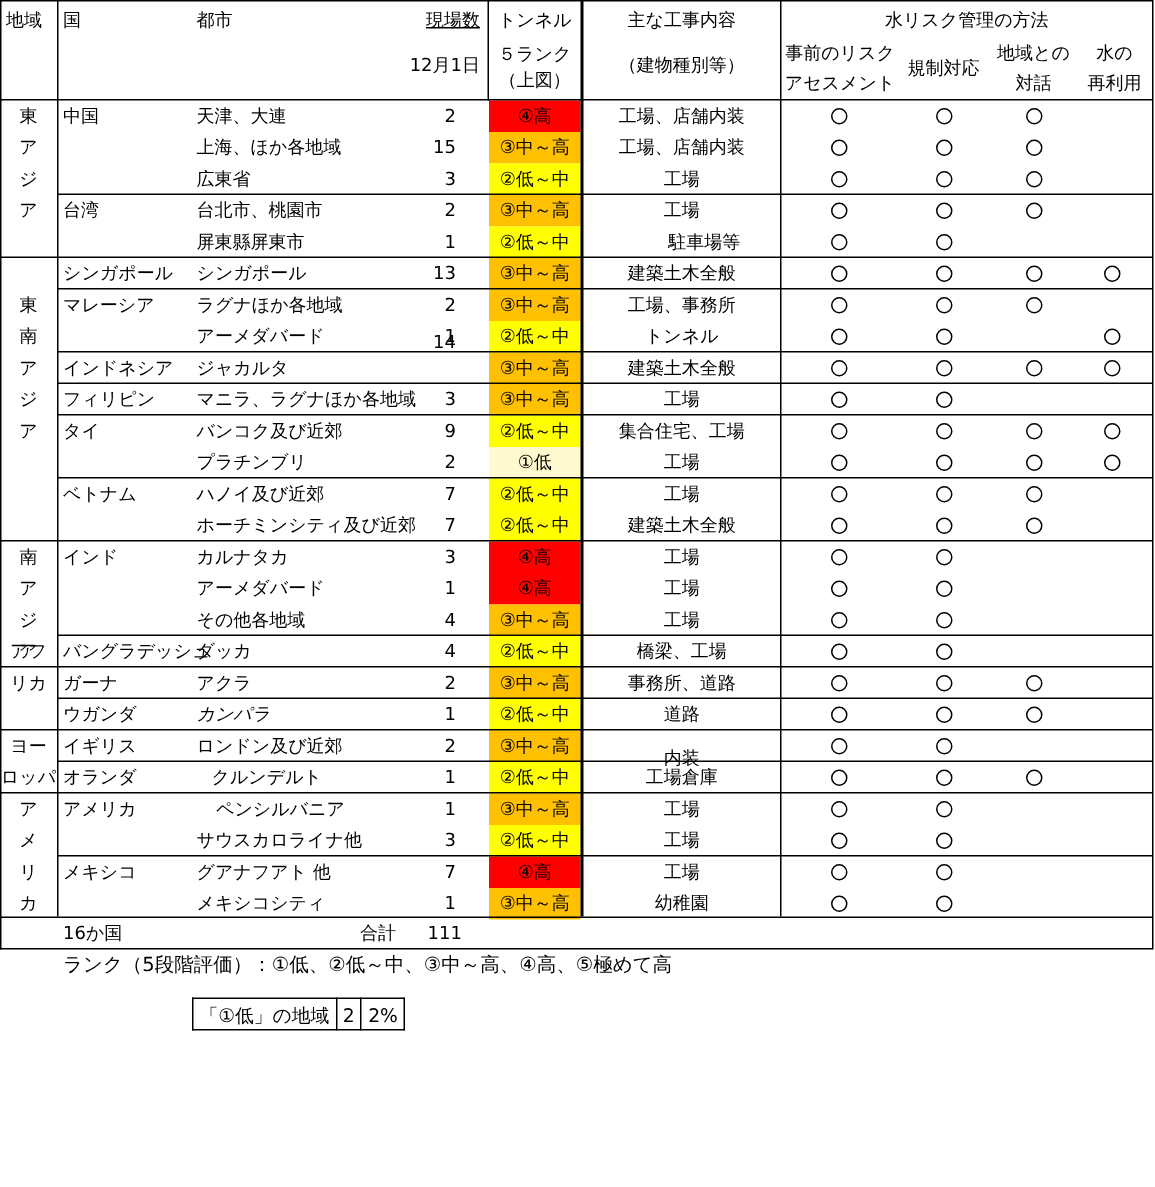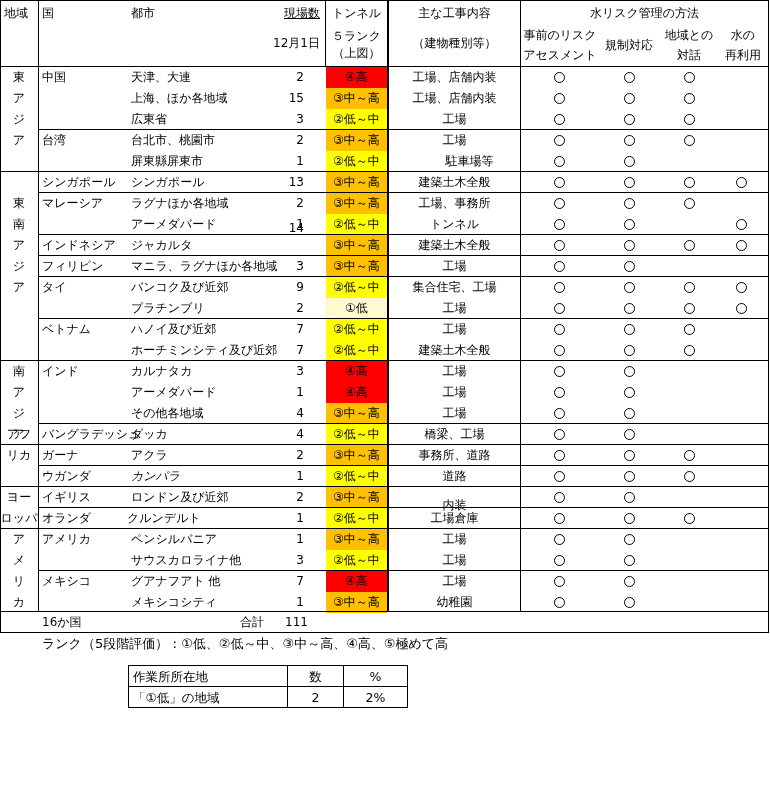--- a/index.html
+++ b/index.html
@@ -235,29 +235,29 @@
       <div class="circle" style="left:624px;top:471px;"></div>
       <div class="circle" style="left:684px;top:471px;"></div>
       <div class="cell" style="left:42px;top:487px;">イギリス</div>
       <div class="cell" style="left:131px;top:487px;">ロンドン及び近郊</div>
       <div class="cell r" style="left:260px;width:44px;top:487px;">2</div>
       <div class="risk" style="top:487px;background:#FFC000;">③中～高</div>
       <div class="cell c" style="left:389px;width:131px;top:495px;">内装</div>
       <div class="circle" style="left:554px;top:492px;"></div>
       <div class="circle" style="left:624px;top:492px;"></div>
       <div class="cell" style="left:42px;top:508px;">オランダ</div>
-      <div class="cell" style="left:127px;top:508px;">クルンデルト</div>
+      <div class="cell" style="left:141px;top:508px;">クルンデルト</div>
       <div class="cell r" style="left:260px;width:44px;top:508px;">1</div>
       <div class="risk" style="top:508px;background:#FFFF00;">②低～中</div>
       <div class="cell c" style="left:389px;width:131px;top:508px;">工場倉庫</div>
       <div class="circle" style="left:554px;top:513px;"></div>
       <div class="circle" style="left:624px;top:513px;"></div>
       <div class="circle" style="left:684px;top:513px;"></div>
       <div class="cell" style="left:42px;top:529px;">アメリカ</div>
-      <div class="cell" style="left:131px;top:529px;">ペンシルバニア</div>
+      <div class="cell" style="left:144px;top:529px;">ペンシルバニア</div>
       <div class="cell r" style="left:260px;width:44px;top:529px;">1</div>
       <div class="risk" style="top:529px;background:#FFC000;">③中～高</div>
       <div class="cell c" style="left:389px;width:131px;top:529px;">工場</div>
       <div class="circle" style="left:554px;top:534px;"></div>
       <div class="circle" style="left:624px;top:534px;"></div>
       <div class="cell" style="left:42px;top:550px;"></div>
       <div class="cell" style="left:131px;top:550px;">サウスカロライナ他</div>
       <div class="cell r" style="left:260px;width:44px;top:550px;">3</div>
       <div class="risk" style="top:550px;background:#FFFF00;">②低～中</div>
       <div class="cell c" style="left:389px;width:131px;top:550px;">工場</div>
@@ -308,25 +308,20 @@
       <div class="hl" style="left:0px;top:444px;width:768px;"></div>
       <div class="hl" style="left:38px;top:465px;width:730px;"></div>
       <div class="hl" style="left:0px;top:486px;width:768px;"></div>
       <div class="hl" style="left:38px;top:507px;width:730px;"></div>
       <div class="hl" style="left:0px;top:528px;width:768px;"></div>
       <div class="hl" style="left:38px;top:570px;width:730px;"></div>
     </div>
 
   <table class="sum">
     <tbody>
-        <tr>
-      <td style="width:150px;">作業所所在地</td>
-      <td style="width:47px;text-align:center;">数</td>
-      <td style="width:55px;text-align:center;">%</td>
-    </tr>
     <tr>
       <td>「①低」の地域</td>
       <td style="text-align:center;">2</td>
       <td style="text-align:center;">2%</td>
     </tr>
   </tbody>
     </table>
 </div>
 
 </body></html>

